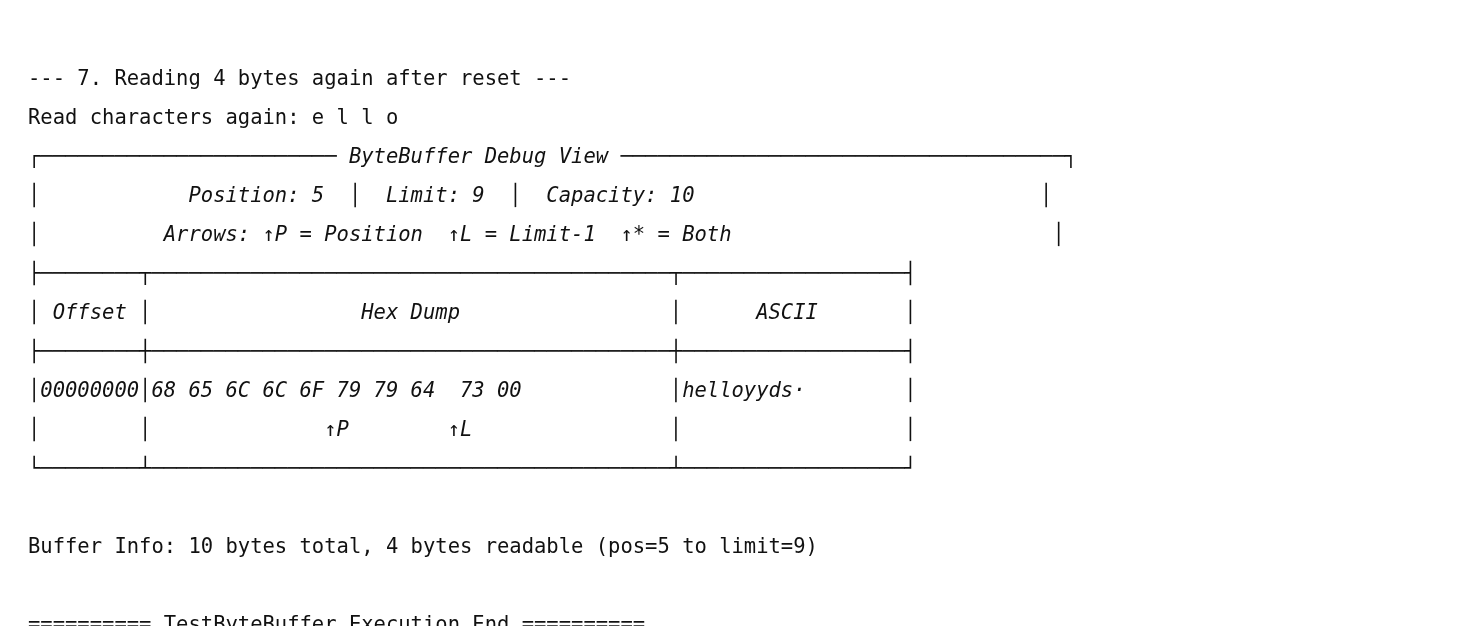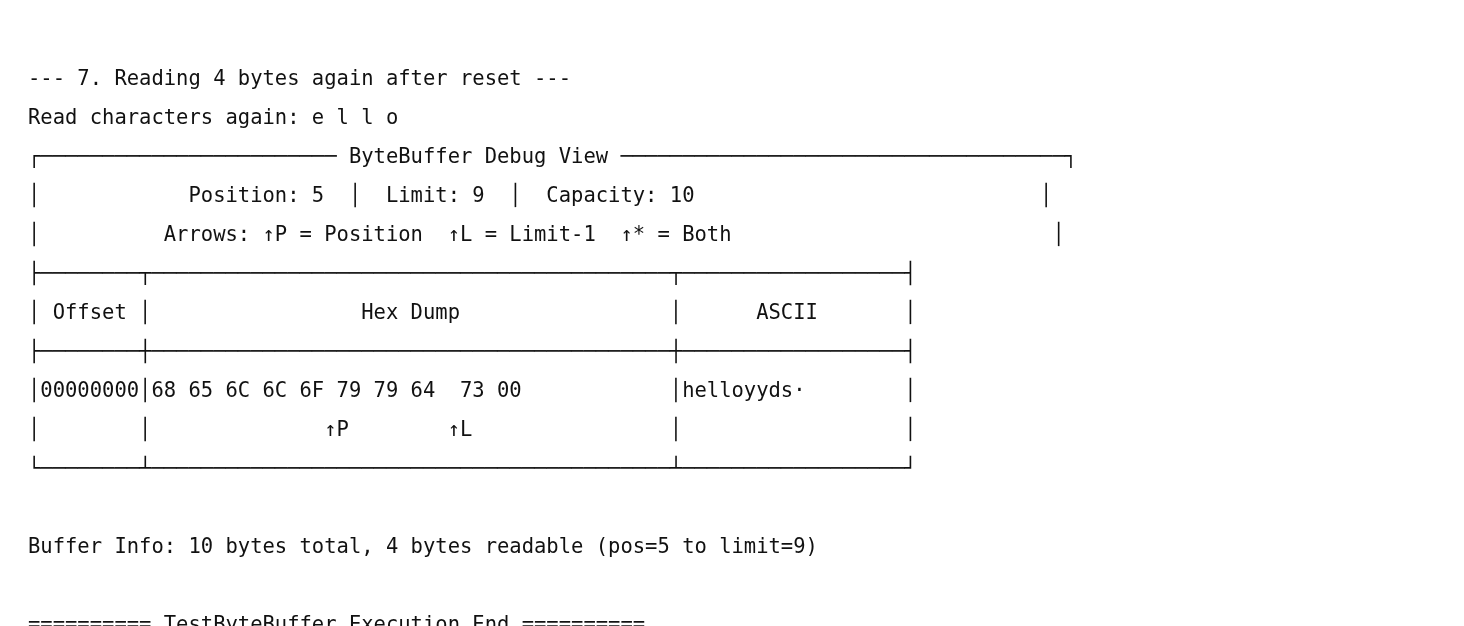--- a/index.html
+++ b/index.html
@@ -39,20 +39,21 @@
   .line {
     white-space: pre;
     display: block;
     height: 39px;
   }
   .line.blank { height: 39px; }
   .boxline {
     white-space: pre;
     display: block;
     height: 39px;
+    font-style: italic;
   }
 </style>
 </head>
 <body>
 
 <div id="console">
 
   <div class="console-output">
 <span class="line">--- 7. Reading 4 bytes again after reset ---</span><span class="line">Read characters again: e l l o</span><span class="boxline">┌──────────────────────── ByteBuffer Debug View ────────────────────────────────────┐</span><span class="boxline">│            Position: 5  │  Limit: 9  │  Capacity: 10                            │</span><span class="boxline">│          Arrows: ↑P = Position  ↑L = Limit-1  ↑* = Both                          │</span><span class="boxline">├────────┬──────────────────────────────────────────┬──────────────────┤</span><span class="boxline">│ Offset │                 Hex Dump                 │      ASCII       │</span><span class="boxline">├────────┼──────────────────────────────────────────┼──────────────────┤</span><span class="boxline">│00000000│68 65 6C 6C 6F 79 79 64  73 00            │helloyyds·        │</span><span class="boxline">│        │              ↑P        ↑L                │                  │</span><span class="boxline">└────────┴──────────────────────────────────────────┴──────────────────┘</span><span class="line blank"></span><span class="line">Buffer Info: 10 bytes total, 4 bytes readable (pos=5 to limit=9)</span><span class="line blank"></span><span class="line">========== TestByteBuffer Execution End ==========</span>
   </div>

